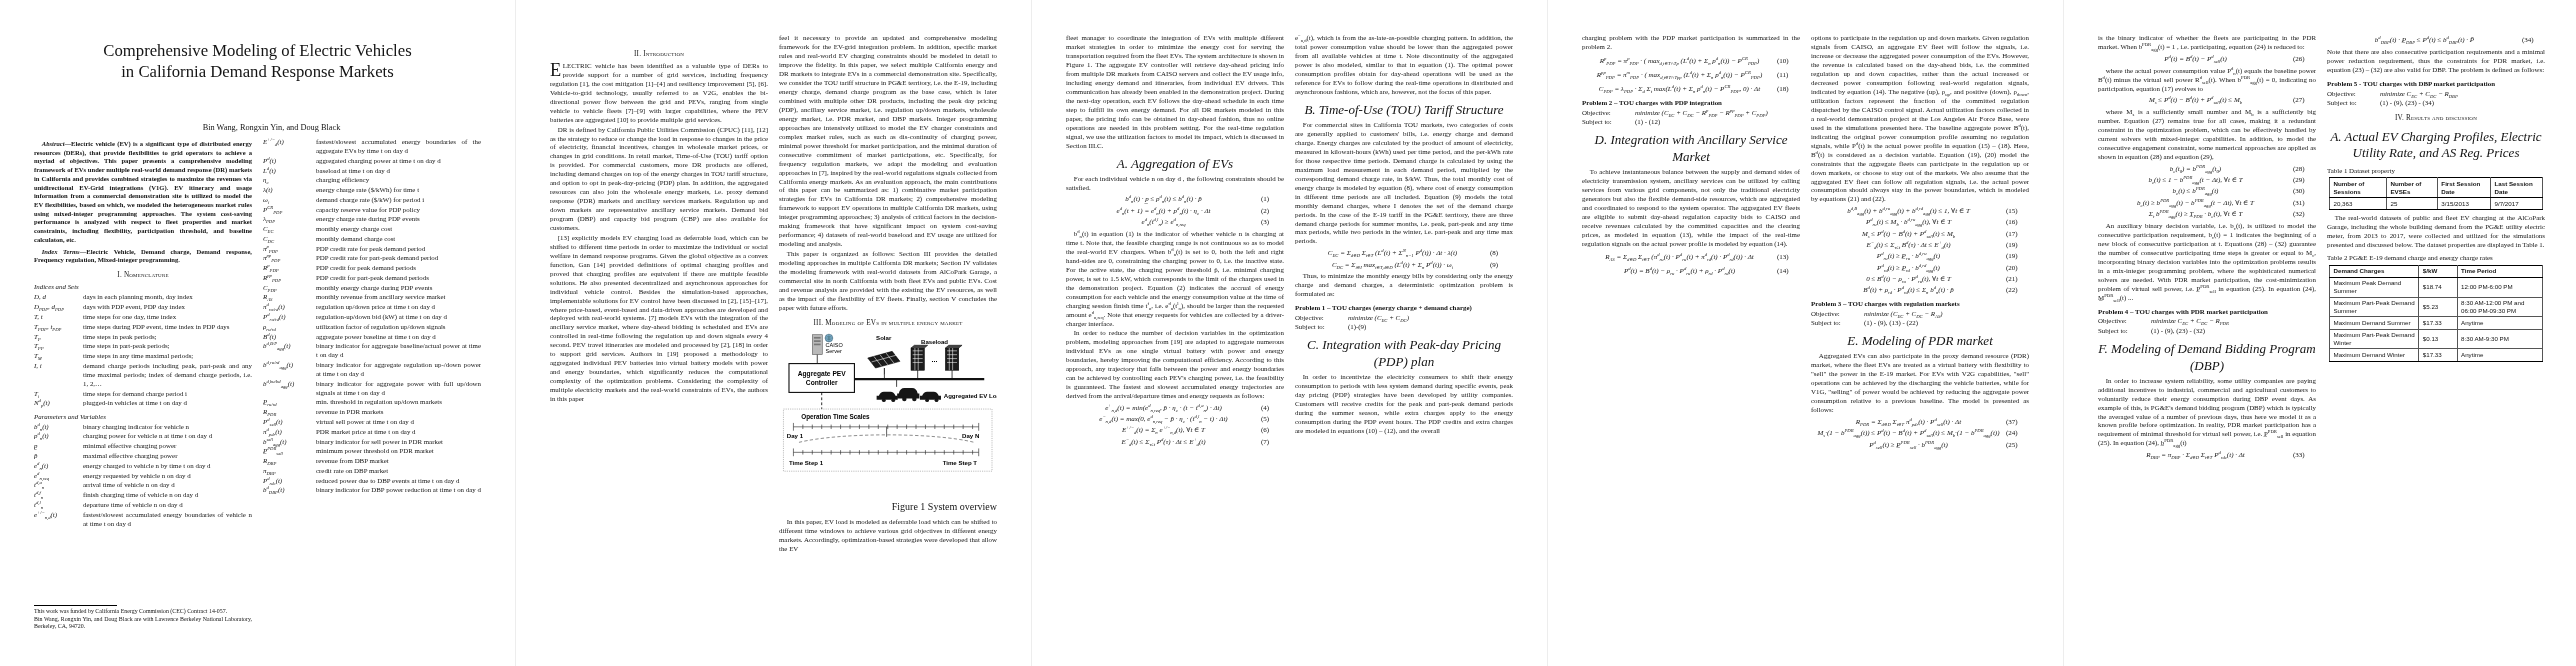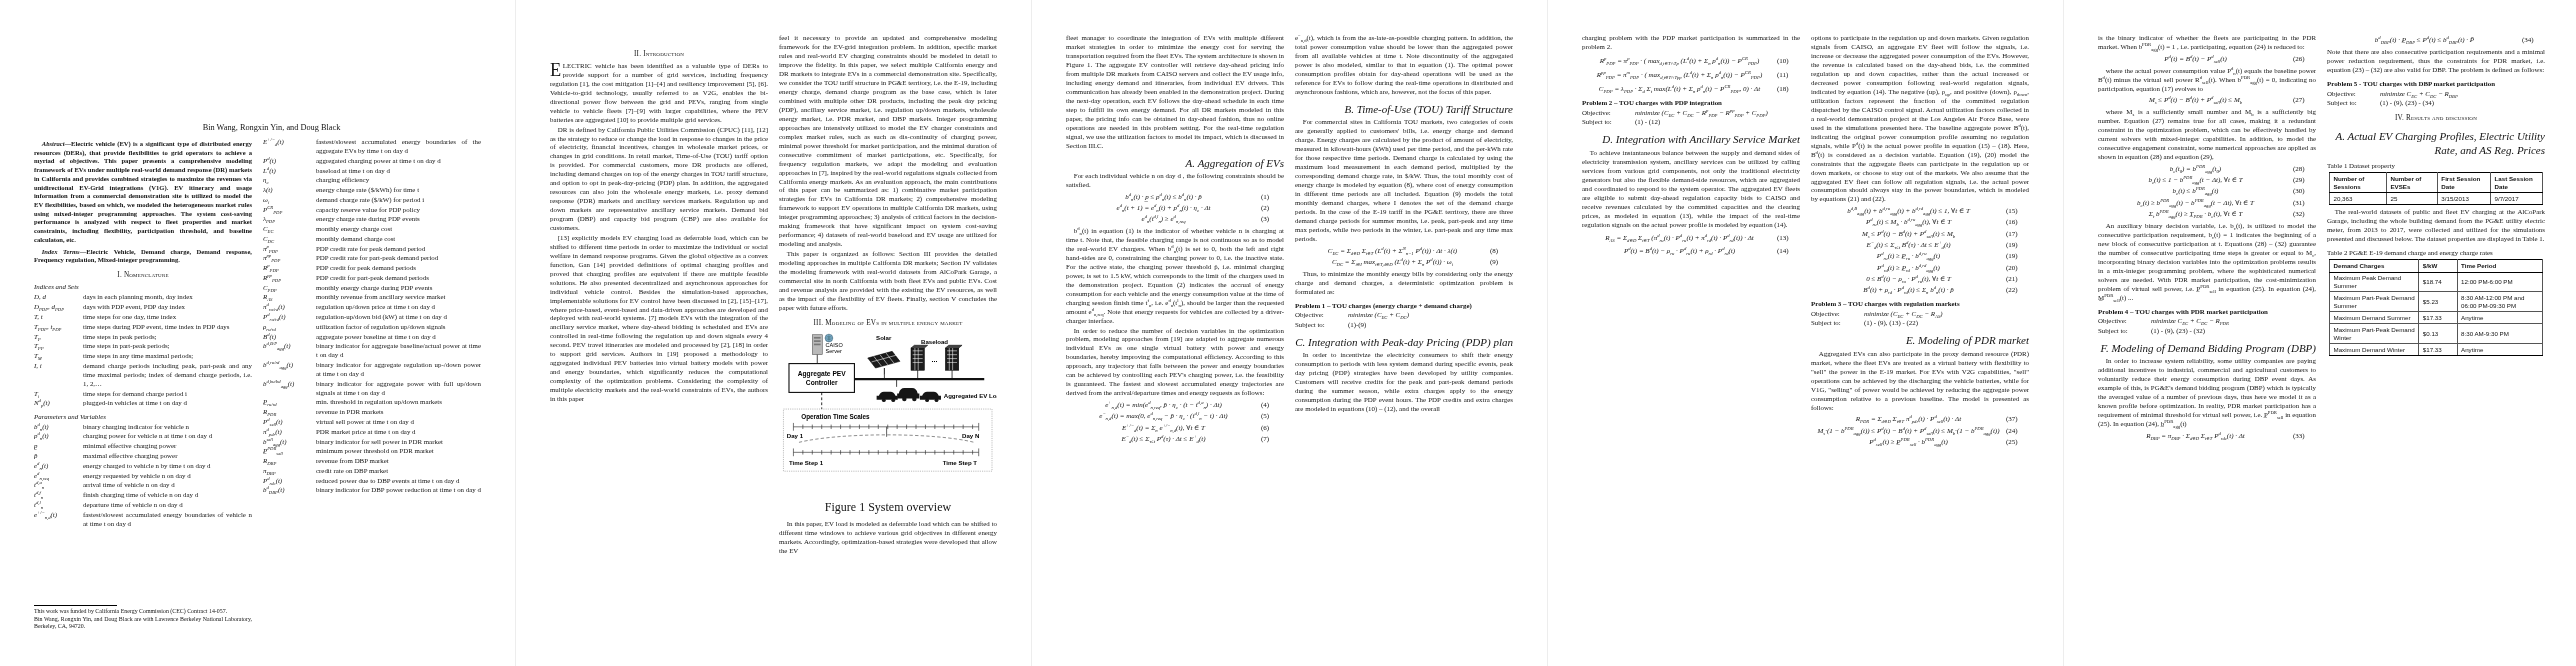--- a/index.html
+++ b/index.html
@@ -10,54 +10,58 @@
   .col{position:absolute;width:218px;overflow:hidden;text-align:justify;font-size:6.9px;line-height:1.3}
   .c1{left:34px}.c2{left:263px}
   .topfull{top:34px;height:625px}
   .p{margin:0 0 0.6px 0;text-indent:7.8px}
   .ni{text-indent:0}
   .title{position:absolute;top:41px;left:0;width:100%;text-align:center;font-size:16.7px;line-height:1.25;font-weight:normal;margin:0}
   .authors{position:absolute;top:109px;left:0;width:100%;text-align:center;font-size:8.3px;margin:14px}
   .abs{font-weight:bold;font-size:6.6px;line-height:1.32}
   .abs .lead{font-style:italic}
   .sec{font-size:7.2px;text-align:center;font-variant:small-caps;letter-spacing:0.2px;margin:6.1px 0 2.8px;font-weight:normal}
-  .sub{font-style:italic;margin:5px 0 2.2px;text-align:right;font-size:11px;text-indent:0}
+  .sub{font-style:italic;margin:5px 0 2.2px;text-align:center;font-size:13px;text-indent:0}
   .nomgrp{font-style:normal;margin:1.7px 0 1.1px;text-align:left}
   .nr{display:flex;text-align:left;margin:0 0 0.8px 0}
   .ns{flex:0 0 49px;font-style:italic;font-size:6.9px}
   .nd{flex:1;text-align:justify}
   .eqs{margin:2.8px 0}
   .eq{display:flex;align-items:center;margin:2.2px 0;font-size:7px}
   .eq-b{flex:1;text-align:center;font-style:italic;padding:0 2.2px}
   .eq-n{flex:0 0 23px;text-align:left;font-style:normal}
   .prob{margin:5px 0;text-align:left}
   .pt{font-weight:bold;text-indent:0;margin:0}
   .prow{display:flex;margin:0.6px 0}
   .pl{flex:0 0 53px}
   .pv{font-style:italic}
   .pvn{font-style:normal}
   .fn{position:absolute;left:34px;width:218px;bottom:36px;font-size:5.9px;line-height:1.3;text-align:justify}
   .fnrule{border-top:0.6px solid #000;width:83px;margin-bottom:2.2px}
   .drop{float:left;font-size:18.3px;line-height:14.5px;padding:0.6px 1.7px 0 0}
   .figwrap{margin:3.3px 0 1.1px}
-  .figcap{text-align:center;margin:1.1px 0 4.4px;text-indent:0;font-size:12px}
+  .figcap{text-align:right;margin:1.1px 0 4.4px;text-indent:0;font-size:10px}
   .tblcap{text-align:left;text-indent:0;margin:4.4px 0 1.7px;font-size:6.9px}
   table{border-collapse:collapse;font-family:"Liberation Sans","DejaVu Sans",sans-serif;font-size:6.2px;width:98%;margin:0 auto 3.3px}
   th,td{border:0.6px solid #555;padding:1.7px 3.3px;text-align:left;vertical-align:middle;line-height:1.25}
   thead th{font-weight:bold;border-top:1.4px solid #000;border-bottom:0.8px solid #000}
   tbody tr:last-child td{border-bottom:1.4px solid #000}
   sub,sup{font-size:4.7px;line-height:0}
   svg text{font-family:"Liberation Sans","DejaVu Sans",sans-serif}
 </style>
 </head>
 <body>
 
 <div id="canvas">
 
   <div class="page">
+    <h1 class="title">
+      <span>Comprehensive Modeling of Electric Vehicles</span><br>
+      <span>in California Demand Response Markets</span>
+    </h1>
     <div class="authors">Bin Wang, Rongxin Yin, and Doug Black</div>
 
     <div class="col c1" style="top:140px;height:484px">
       <p class="p abs"><span class="lead">Abstract</span><span>—Electric vehicle (EV) is a significant type of distributed energy resources (DERs), that provide flexibilities to grid operators to achieve a myriad of objectives. This paper presents a comprehensive modeling framework of EVs under multiple real-world demand response (DR) markets in California and provides combined strategies to maximize the revenues via unidirectional EV-Grid integrations (V1G). EV itinerary and usage information from a commercial demonstration site is utilized to model the EV flexibilities, based on which, we modeled the heterogeneous market rules using mixed-integer programming approaches. The system cost-saving performance is analyzed with respect to fleet properties and market constraints, including flexibility, participation threshold, and baseline calculaton, etc.</span></p>
       <p class="p abs" style="margin-top:3.3px"><span class="lead">Index Terms</span><span>—Electric Vehicle, Demand charge, Demand response, Frequency regulation, Mixed-integer programming.</span></p>
       <h2 class="sec">I. Nomenclature</h2>
       <div class="p ni nomgrp" style="font-style:italic">Indices and Sets</div>
       <div>
           <div class="nr">
           <span class="ns">D, d</span>

